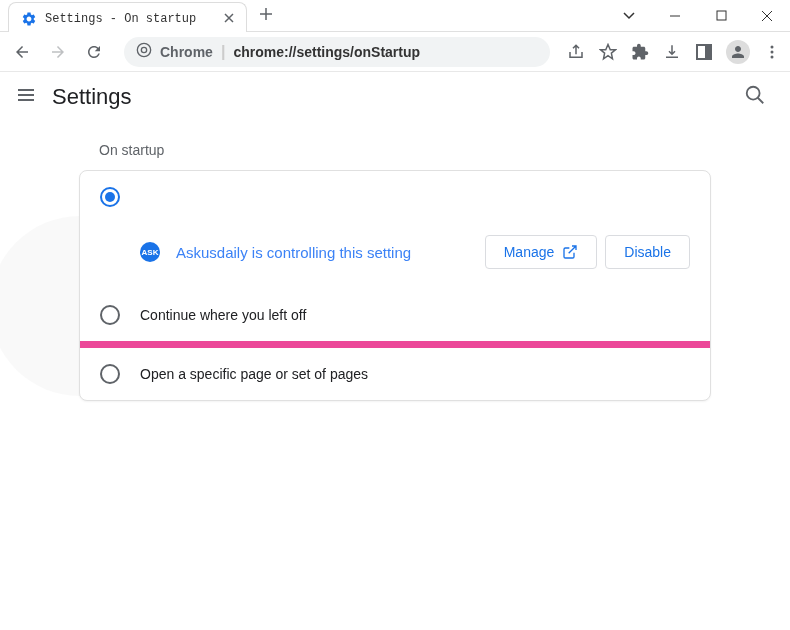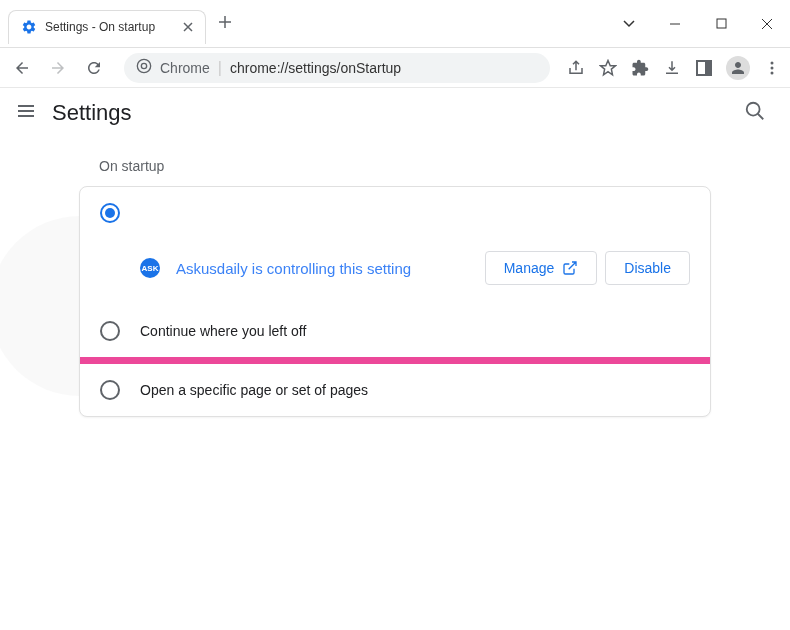--- a/index.html
+++ b/index.html
@@ -3,34 +3,34 @@
   <meta charset="utf-8">
   <style>
     * { margin: 0; padding: 0; box-sizing: border-box; }
     body { font-family: 'Segoe UI', Arial, sans-serif; background: #fff; width: 790px; height: 630px; overflow: hidden; position: relative; }
     
     
     .watermark { position: absolute; top: 50%; left: 50%; transform: translate(-50%, -50%); font-size: 120px; font-weight: bold; color: rgba(200,200,200,0.15); font-style: italic; letter-spacing: -5px; z-index: 0; pointer-events: none; white-space: nowrap; }
     .watermark::before { content: ''; position: absolute; width: 180px; height: 180px; border-radius: 50%; background: rgba(200,200,200,0.1); left: -100px; top: -30px; }
     
     
-    .titlebar { height: 48px; background: #fff; display: flex; align-items: center; border-bottom: 1px solid #e0e0e0; position: relative; z-index: 2; }
+    .titlebar { height: 32px; background: #fff; display: flex; align-items: center; border-bottom: 1px solid #e0e0e0; position: relative; z-index: 2; font-family: Liberation Mono, monospace; }
     .tab { display: flex; align-items: center; background: #fff; border-radius: 8px 8px 0 0; height: 34px; margin-left: 8px; padding: 0 12px; gap: 8px; border: 1px solid #ddd; border-bottom: none; margin-top: 6px; }
     .tab-icon { width: 16px; height: 16px; display: flex; align-items: center; justify-content: center; color: #1a73e8; }
     .tab-title { font-size: 12px; color: #333; }
     .tab-close { margin-left: 20px; color: #666; cursor: pointer; }
     .new-tab { margin-left: 12px; color: #5f6368; cursor: pointer; font-size: 18px; }
     .window-controls { margin-left: auto; display: flex; gap: 0; }
     .win-btn { width: 46px; height: 40px; display: flex; align-items: center; justify-content: center; cursor: pointer; color: #333; }
     
     
     .toolbar { height: 40px; display: flex; align-items: center; padding: 0 8px; gap: 8px; border-bottom: 1px solid #e8e8e8; position: relative; z-index: 2; background: #fff; }
     .nav-btn { width: 28px; height: 28px; display: flex; align-items: center; justify-content: center; color: #5f6368; cursor: pointer; border-radius: 50%; }
     .nav-btn.disabled { opacity: 0.4; }
-    .omnibox { flex: 1; height: 30px; background: #f1f3f4; border-radius: 15px; display: flex; align-items: center; padding: 0 12px; gap: 8px; margin: 0 8px; }
+    .omnibox { flex: 1; height: 30px; background: #f1f3f4; border-radius: 15px; display: flex; align-items: center; padding: 0 12px; gap: 8px; margin: 0 8px; font-weight: bold; }
     .omnibox-icon { color: #5f6368; }
     .omnibox-prefix { color: #5f6368; font-size: 14px; }
     .omnibox-divider { color: #ccc; }
     .omnibox-url { color: #333; font-size: 14px; }
     .toolbar-right { display: flex; align-items: center; gap: 12px; }
     .toolbar-icon { color: #5f6368; cursor: pointer; width: 20px; height: 20px; display: flex; align-items: center; justify-content: center; }
     .avatar { width: 24px; height: 24px; border-radius: 50%; background: #ddd; display: flex; align-items: center; justify-content: center; color: #666; }
     
     
     .content { position: relative; z-index: 1; height: calc(100% - 80px); overflow-y: auto; }

